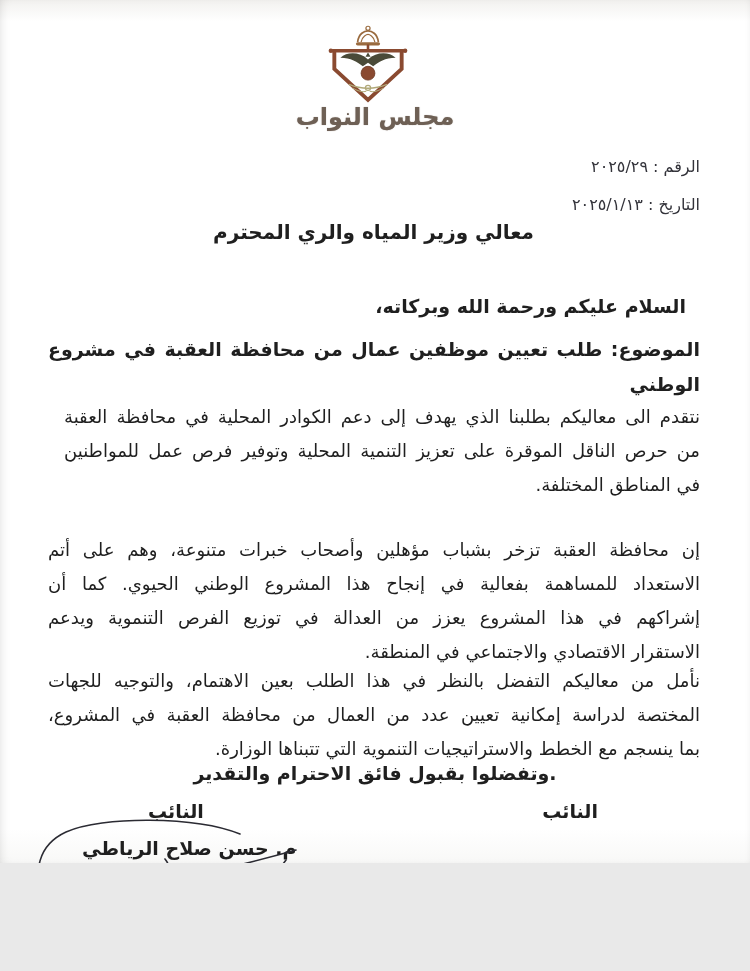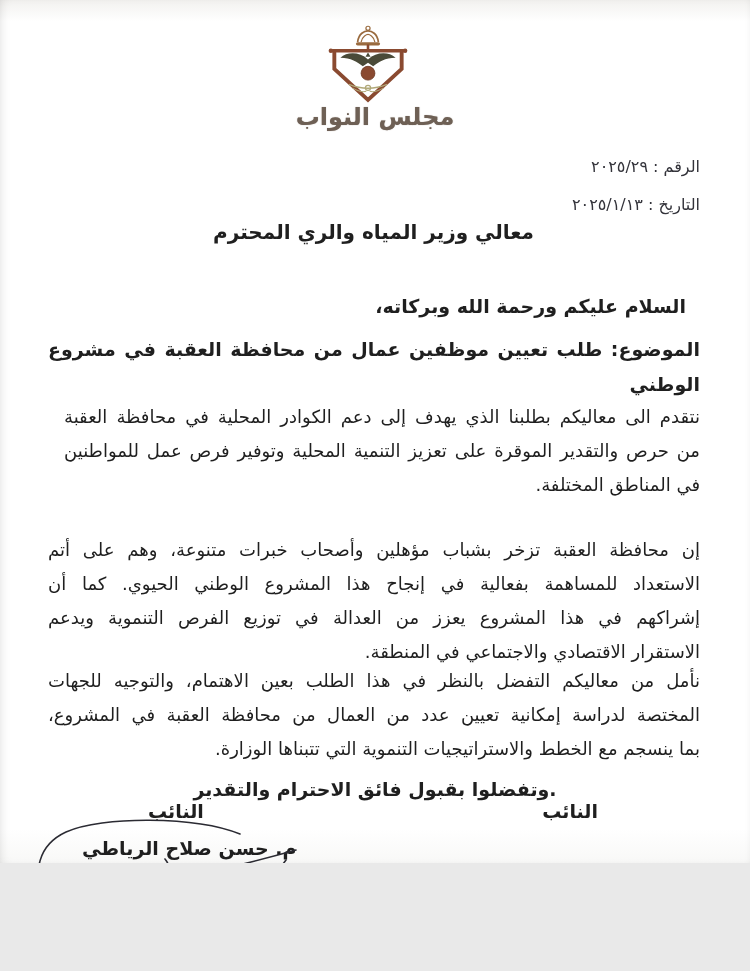--- a/index.html
+++ b/index.html
@@ -30,21 +30,21 @@
   .salutation{top:295px;right:64px;font-size:19px;font-weight:bold;}
   .block{right:50px;left:48px;}
   .line{height:34px;line-height:33px;overflow:hidden;font-size:18px;
         text-align:justify;text-align-last:justify;}
   .line.endline{text-align:right;text-align-last:right;}
   .subject .line{font-size:19px;font-weight:bold;height:35px;}
   .subject{top:333px;}
   .p1{top:400px;margin-left:16px;}
   .p2{top:533px;}
   .p3{top:664px;}
-  .closing{top:762px;left:0;right:0;text-align:center;font-size:19px;font-weight:bold;margin-top:16px;}
+  .closing{top:762px;left:0;right:0;text-align:center;font-size:19px;font-weight:bold;}
   .sig-title{top:800px;font-size:19px;font-weight:bold;}
   .sig-title.r{right:152px;}
   .sig-title.l{left:148px;}
   .sig-name{top:837px;font-size:19px;font-weight:bold;}
   .sig-name.r{right:112px;}
   .sig-name.l{left:82px;}
   .sig-svg{pointer-events:none;}
   .sig-svg path{fill:none;stroke:#2b2b33;stroke-width:1.6;stroke-linecap:round;}
   .crest-stroke{fill:none;stroke:#8a4a30;stroke-linecap:round;}
 </style>
@@ -86,21 +86,21 @@
 
   <div class="abs salutation">السلام عليكم ورحمة الله وبركاته،</div>
 
   <div class="abs block subject">
     <div class="line">الموضوع: طلب تعيين موظفين عمال من محافظة العقبة في مشروع الناقل</div>
     <div class="line endline">الوطني</div>
   </div>
 
   <div class="abs block p1">
     <div class="line">نتقدم الى معاليكم بطلبنا الذي يهدف إلى دعم الكوادر المحلية في محافظة العقبة</div>
-    <div class="line">من حرص والتقدير الموقرة على تعزيز التنمية المحلية وتوفير فرص عمل للمواطنين</div>
+    <div class="line">من حرص الناقل الموقرة على تعزيز التنمية المحلية وتوفير فرص عمل للمواطنين</div>
     <div class="line endline">في المناطق المختلفة.</div>
   </div>
 
   <div class="abs block p2">
     <div class="line">إن محافظة العقبة تزخر بشباب مؤهلين وأصحاب خبرات متنوعة، وهم على أتم</div>
     <div class="line">الاستعداد للمساهمة بفعالية في إنجاح هذا المشروع الوطني الحيوي. كما أن</div>
     <div class="line">إشراكهم في هذا المشروع يعزز من العدالة في توزيع الفرص التنموية ويدعم</div>
     <div class="line endline">الاستقرار الاقتصادي والاجتماعي في المنطقة.</div>
   </div>
 

